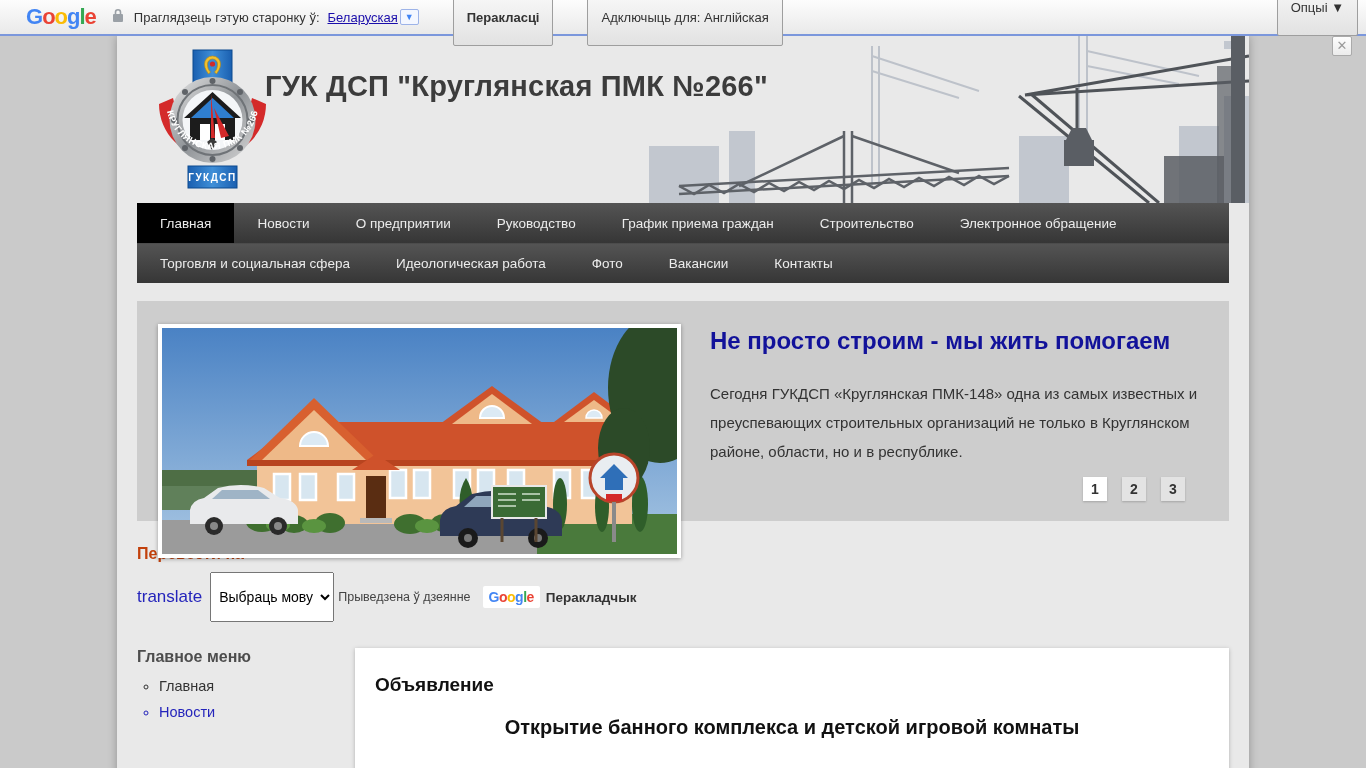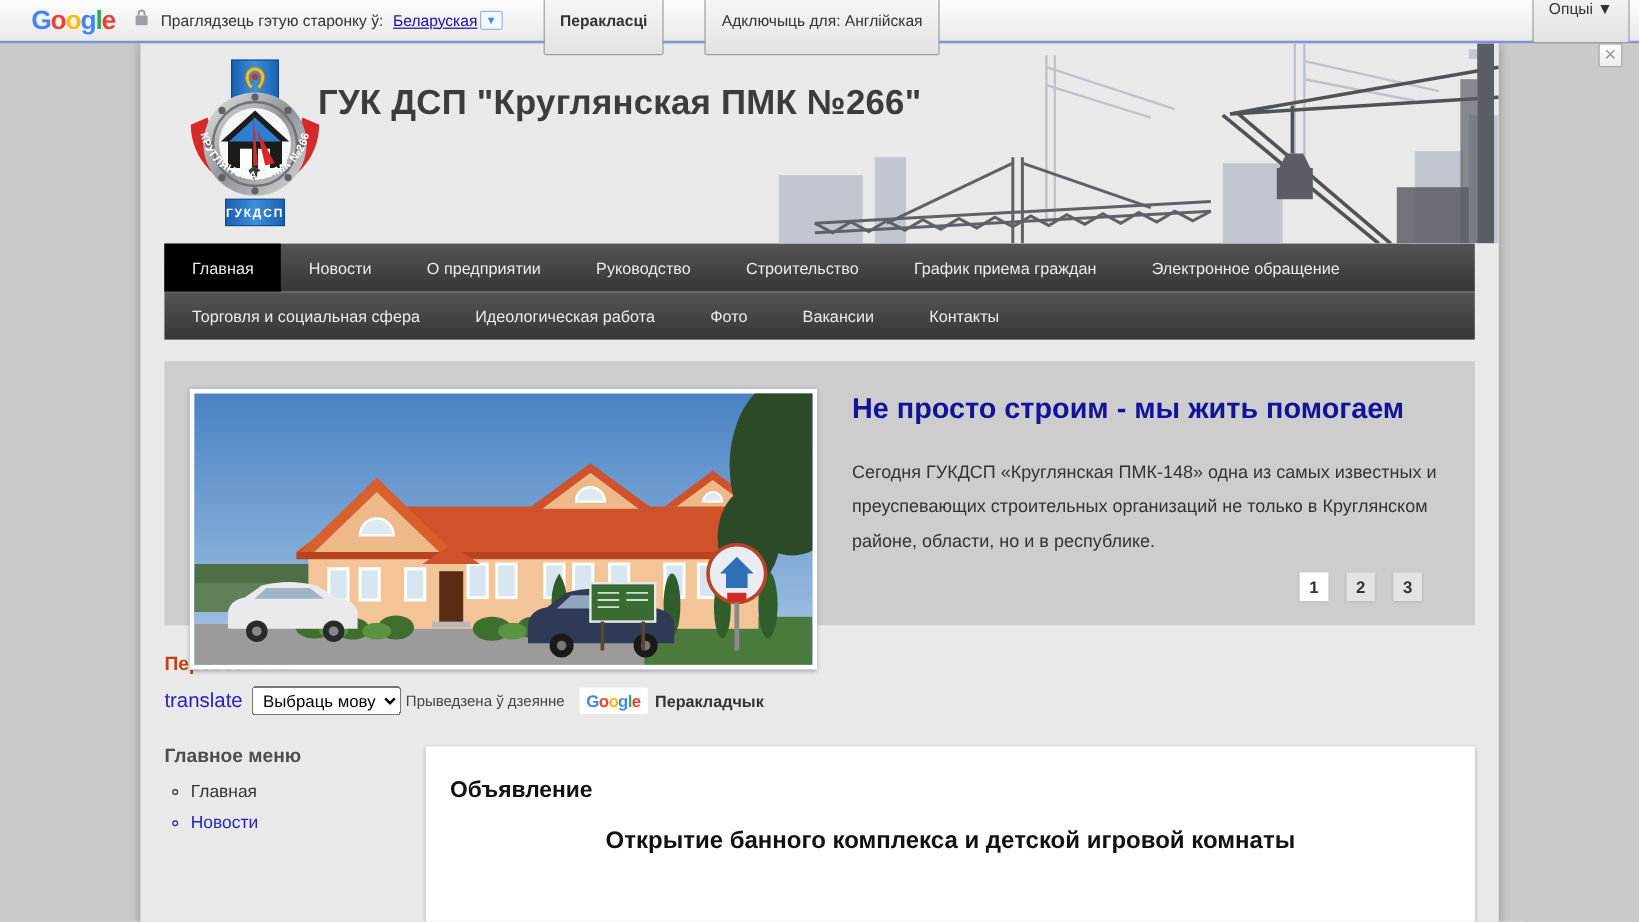--- a/index.html
+++ b/index.html
@@ -84,21 +84,21 @@
     font-size:14px; font-weight:bold; color:#333; background:#e3e3e3;
     cursor:pointer; box-shadow:0 1px 2px rgba(0,0,0,.2);
   }
   .page-btn.active { background:#fff; }
 
   
   .tr-widget { margin:24px 20px 0; }
   .tr-heading { font-size:16px; font-weight:bold; color:#c2410c; }
   .tr-row { display:flex; align-items:center; margin-top:9px; }
   .tr-link { font-size:17px; color:#2424bb; cursor:pointer; }
-  .tr-select { margin-left:8px; font-size:14px; padding:2px 4px; font-family:"Liberation Sans",sans-serif; }
+  .tr-select { margin-left:8px; font-size:14px; padding:15px 4px; font-family:"Liberation Sans",sans-serif; }
   .tr-powered { font-size:12.5px; color:#444; margin-left:4px; }
   .glogo-sm {
     font-size:14px; font-weight:bold; letter-spacing:-0.5px;
     background:#fff; padding:3px 6px; border-radius:2px; margin-left:12px; cursor:pointer;
   }
   .tr-translator { font-size:13.5px; font-weight:bold; color:#333; margin-left:6px; }
 
   
   .bottom { display:flex; margin:26px 20px 0; align-items:flex-start; }
   .side-menu { width:218px; flex:none; }
@@ -232,22 +232,22 @@
 
     <h1 class="site-title">ГУК ДСП "Круглянская ПМК №266"</h1>
   </div>
 
   <nav class="main-nav">
     <div class="nav-row">
       <div class="nav-item active">Главная</div>
       <div class="nav-item">Новости</div>
       <div class="nav-item">О предприятии</div>
       <div class="nav-item">Руководство</div>
+      <div class="nav-item">График приема граждан</div>
       <div class="nav-item">Строительство</div>
-      <div class="nav-item">График приема граждан</div>
       <div class="nav-item">Электронное обращение</div>
     </div>
     <div class="nav-row">
       <div class="nav-item">Торговля и социальная сфера</div>
       <div class="nav-item">Идеологическая работа</div>
       <div class="nav-item">Фото</div>
       <div class="nav-item">Вакансии</div>
       <div class="nav-item">Контакты</div>
     </div>
   </nav>

